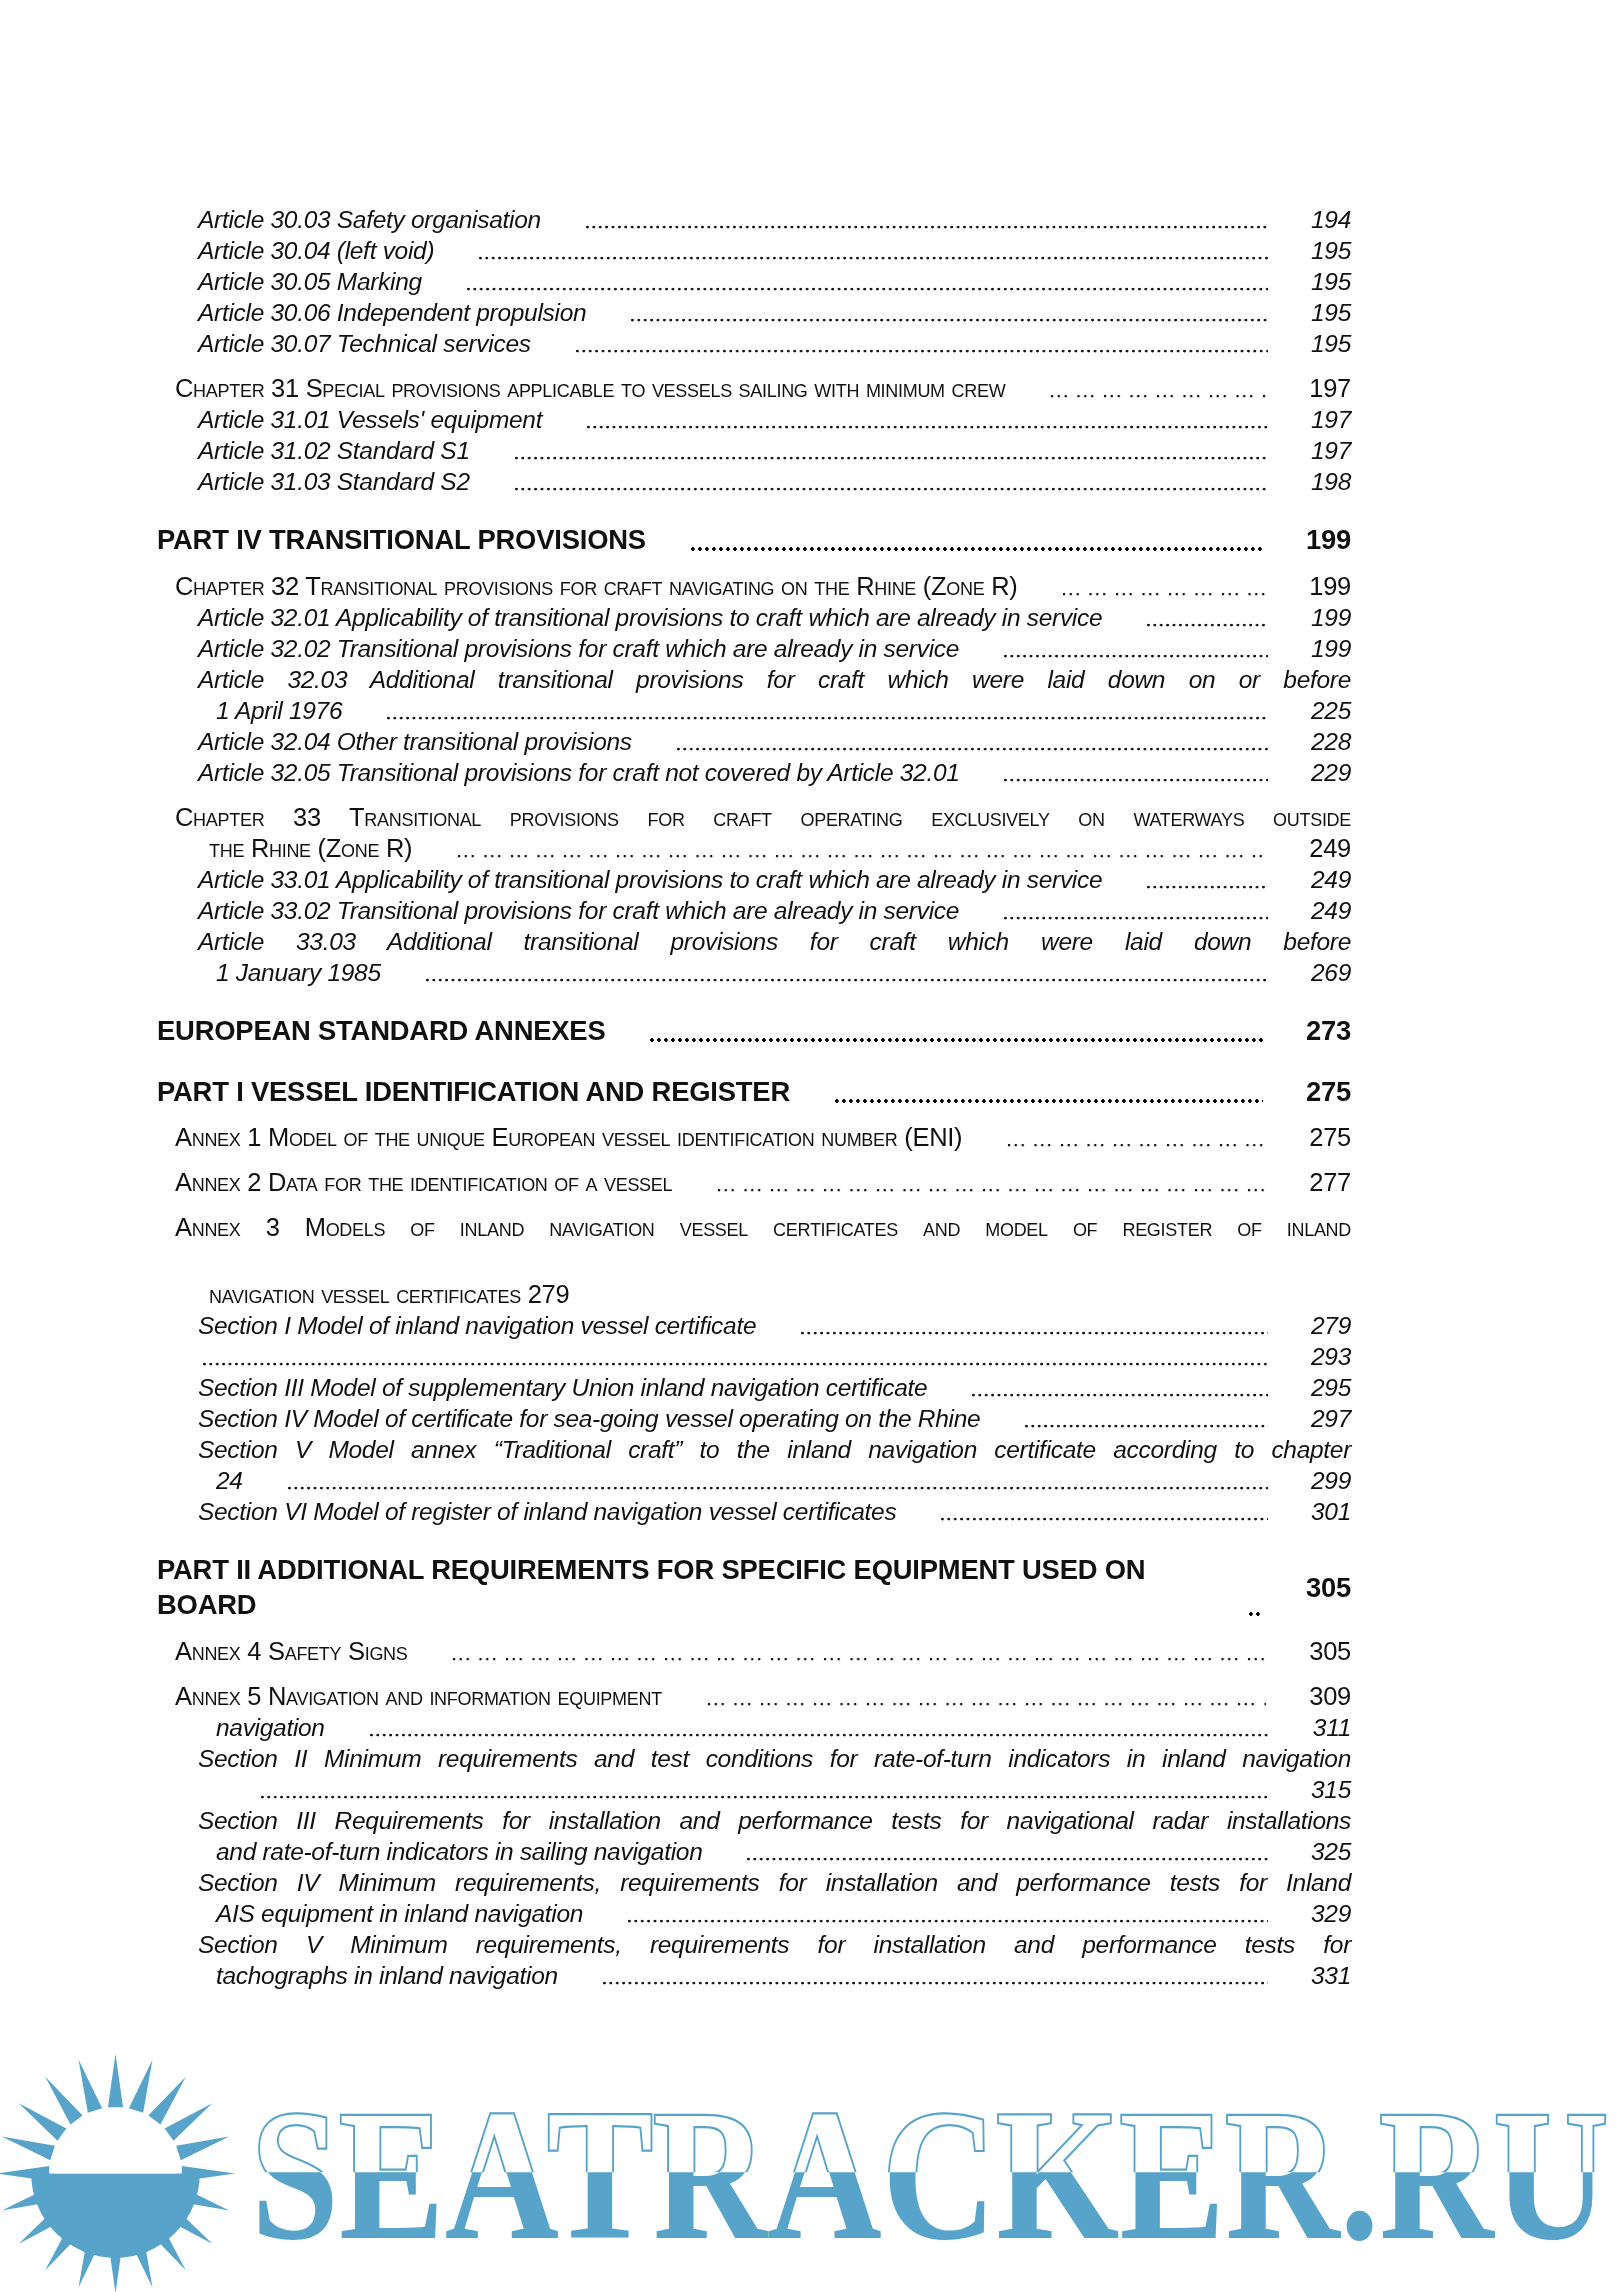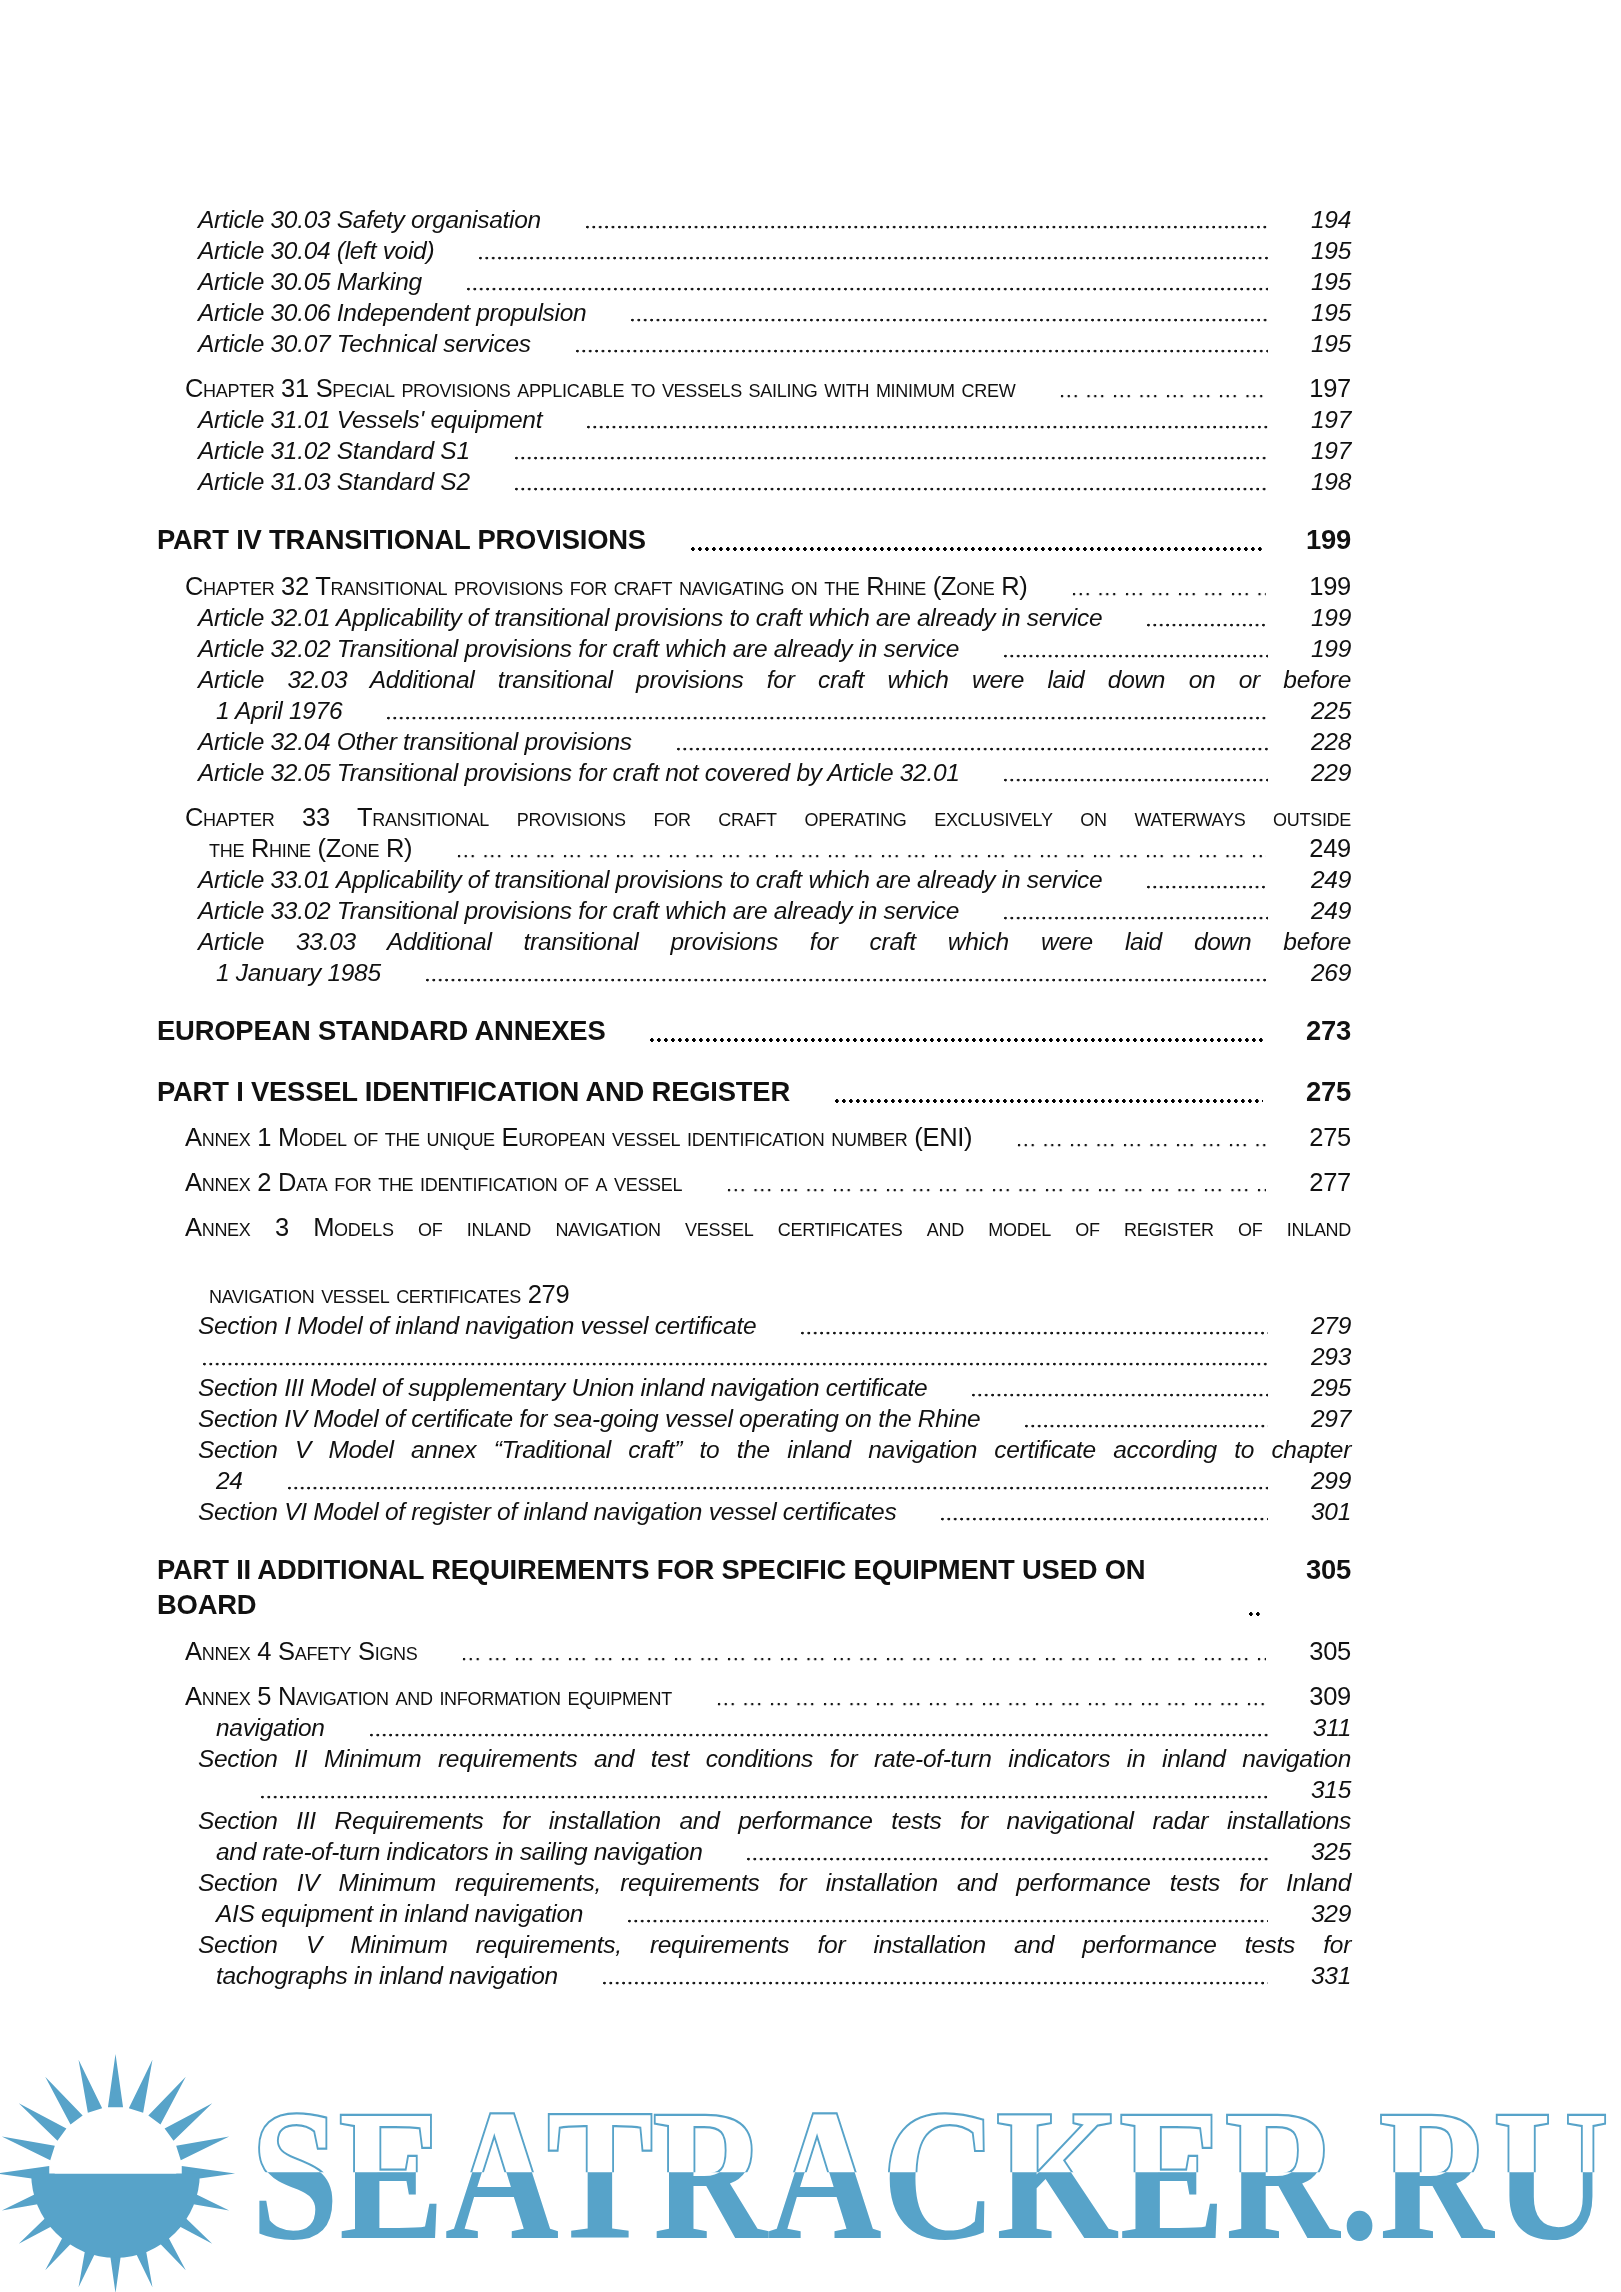--- a/index.html
+++ b/index.html
@@ -47,27 +47,28 @@
       radial-gradient(circle at 8.8px 2px,#151515 1.2px,transparent 1.6px),
       radial-gradient(circle at 15.7px 2px,#151515 1.2px,transparent 1.6px);
     background-size:26.5px 3.9px;
   }
   .leader.bolddots::after{
     background-image:radial-gradient(circle at 1.9px 2px,#000 1.6px,transparent 1.9px);
     background-size:7px 3.9px;
   }
   .row .pg{white-space:nowrap;}
   .row.article{margin-left:41px;font-style:italic;}
-  .row.chapter{margin-left:28px;font-variant:small-caps;font-size:25.5px;}
+  .row.chapter{margin-left:18px;font-variant:small-caps;font-size:25.5px;}
   .row.part{
     margin-left:0;
     font-weight:bold;
     font-size:27.4px;line-height:35px;
     margin-top:25.5px;margin-bottom:11.8px;
     letter-spacing:-0.2px;
+    align-items:center;
   }
   .row.gap-group{margin-top:13.7px;}
   .row.cont.article{margin-left:59px;}
   .row.cont.chapter{margin-left:52px;}
   .row.justify{display:block;text-align:justify;text-align-last:justify;}
   .row.inlinepg{display:block;margin-top:36px;}
   .row.inlinepg .pg{display:inline;}
   
   .logo{position:absolute;left:0;top:2039px;width:1349px;height:254px;}
   .logo svg{position:absolute;overflow:visible;}

